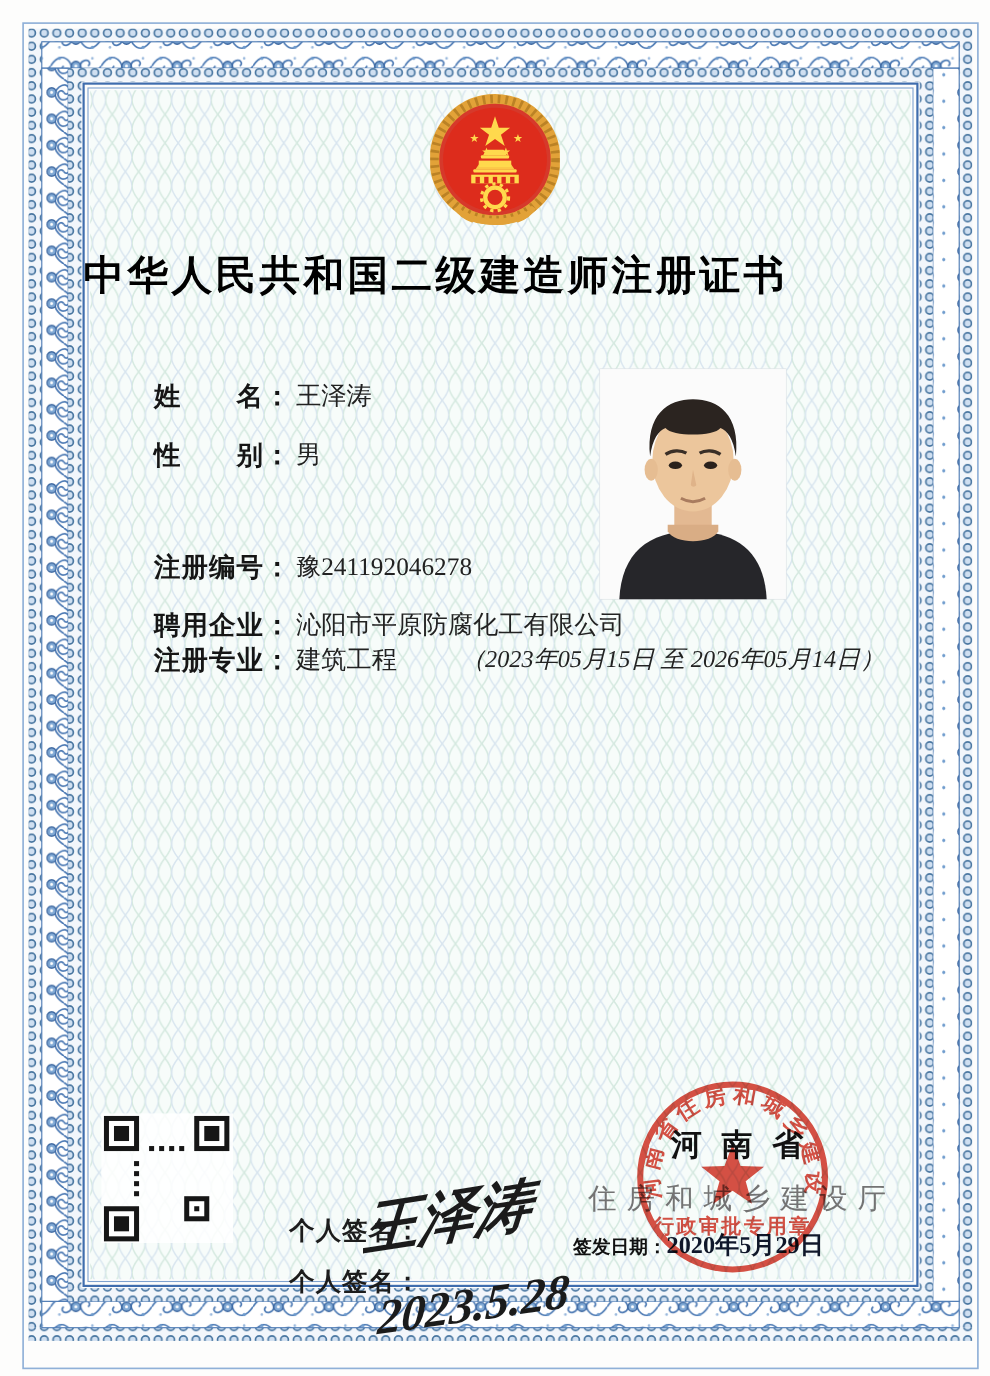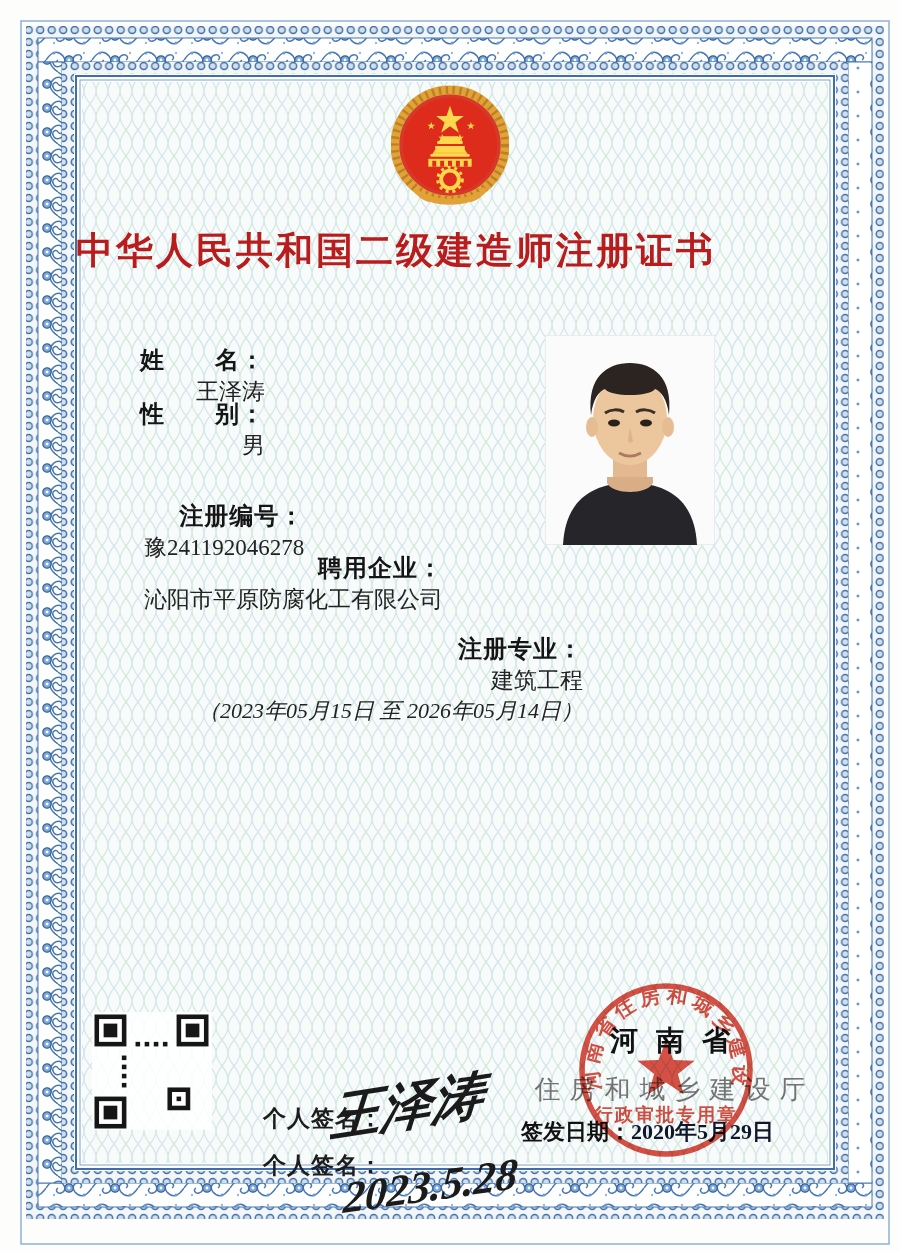--- a/index.html
+++ b/index.html
@@ -3,42 +3,42 @@
 <meta charset="utf-8">
 <style>
   html,body{margin:0;padding:0;background:#e9e9e9;}
   .cert{position:relative;width:900px;height:1251px;background:#fdfdfc;overflow:hidden;
         font-family:"Liberation Sans",sans-serif;color:#1c1c1c;}
   .abs{position:absolute;}
   svg{display:block;}
 
   
   .title{left:0;top:226px;width:792px;text-align:center;font-size:37px;font-weight:700;
-         letter-spacing:3px;color:#b91c1c;}
-
-  
-  .field-row{left:140px;display:flex;align-items:flex-end;white-space:nowrap;flex-direction:column;}
+         letter-spacing:3px;color:#000000;}
+
+  
+  .field-row{left:140px;display:flex;align-items:flex-start;white-space:nowrap;}
   .field-label{font-size:24px;font-weight:700;color:#151515;letter-spacing:1px;}
   .field-value{font-family:"Liberation Serif",serif;font-size:23px;color:#222;margin-left:4px;}
   .field-extra{font-family:"Liberation Serif",serif;font-size:22px;color:#222;margin-left:58px;font-style:italic;}
-  .r0{top:344px}.r1{top:398px}.r2{top:450px}.r3{top:500px}.r4{top:552px}.r5{top:633px}
+  .r0{top:344px}.r1{top:398px}.r2{top:450px}.r3{top:500px}.r4{top:552px}.r5{top:584px}
 
   
   .sig-label{left:263px;font-size:23px;font-weight:700;letter-spacing:1px;}
   .sig1{top:1103px}.sig2{top:1150px}
   .hand-name{left:330px;top:1048px;z-index:6;}
   .hand-date{left:338px;top:1138px;z-index:6;}
   .hand-text{font-family:"Liberation Serif",serif;font-style:italic;font-weight:600;fill:#1b1b1b;}
 
   
   .issuer{left:505px;top:1022px;width:330px;text-align:center;z-index:2;}
   .issuer-region{font-size:28px;font-weight:700;letter-spacing:18px;text-indent:18px;color:#111;}
   .issuer-org{margin-top:12px;font-size:26px;font-weight:400;letter-spacing:9px;text-indent:9px;color:#737373;white-space:nowrap;}
   .issue-line{margin-top:10px;text-align:left;padding-left:16px;white-space:nowrap;}
-  .issue-label{font-size:22px;font-weight:700;color:#111;}
+  .issue-label{font-size:17px;font-weight:700;color:#111;}
   .issue-value{font-family:"Liberation Serif",serif;font-size:22px;font-weight:600;color:#0f172a;}
 
   .seal{left:576px;top:980px;z-index:5;mix-blend-mode:multiply;opacity:.88;}
   .emblem{left:391px;top:84px;}
   .photo{left:545px;top:335px;}
   .qr{left:92px;top:1012px;}
 </style>
 </head>
 <body>
 

